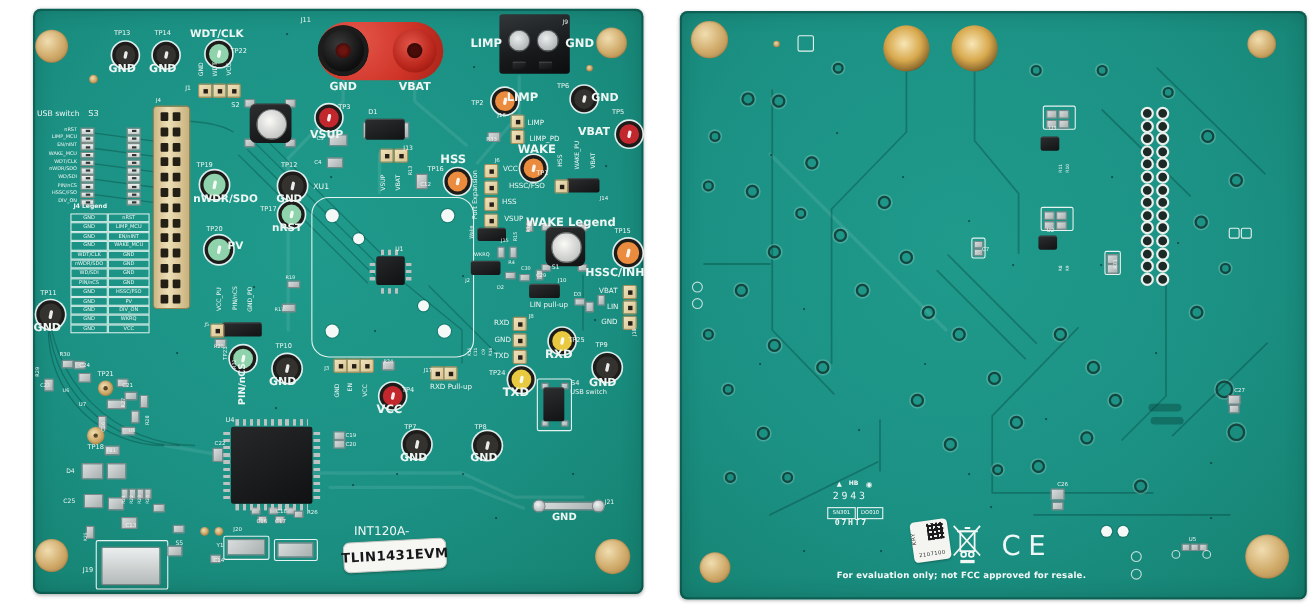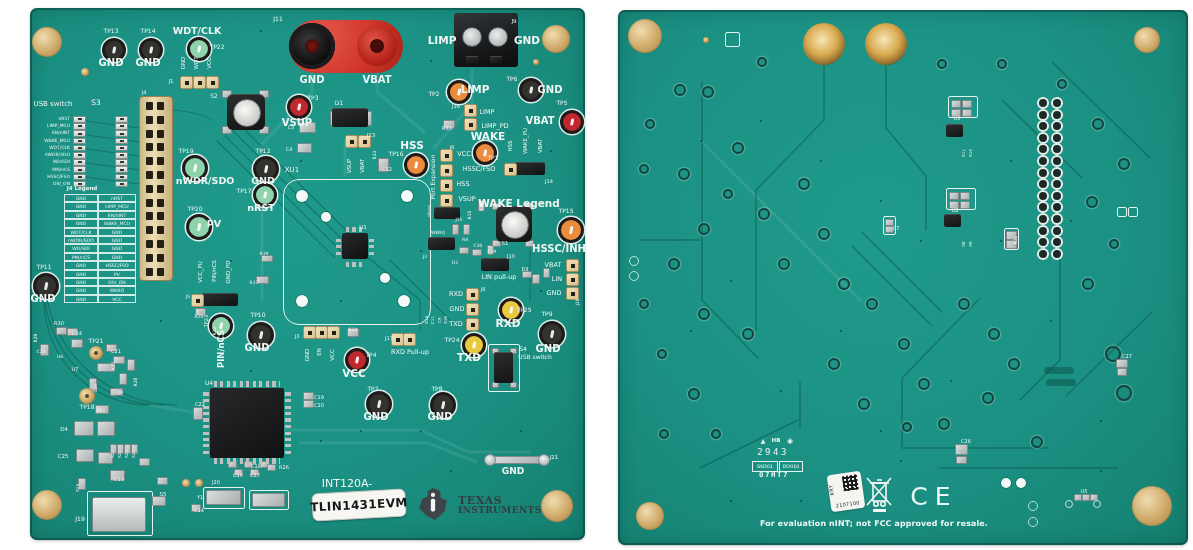--- a/index.html
+++ b/index.html
@@ -139,29 +139,20 @@
   <div class="outline-xu1" style="left:283px;top:179px;width:146px;height:144px;"></div>
   <div class="chip" style="left:210px;top:388px;width:74px;height:70px;"></div>
   <div class="chip" style="left:342px;top:233px;width:26px;height:26px;"></div>
   <div class="j4conn" style="left:139px;top:96px;width:32px;height:183px;"></div>
 
   <div class="usb" style="left:92px;top:497px;width:52px;height:33px;"></div>
 
   <div class="tlin" style="left:312px;top:491px;width:92px;height:26px;">
     <span>TLIN1431EVM</span>
   </div>
-  <div class="tilogo" style="left:418px;top:488px;width:120px;height:32px;">
-    <svg width="30" height="32" viewBox="0 0 26 30">
-      <path d="M13,0 L20,3 L20,9 L26,12 L24,22 L15,30 L7,26 L0,19 L3,10 L8,8 L8,3 Z" fill="#3e4548"></path>
-      <circle cx="13" cy="6.5" r="2" fill="#f2f5f4"></circle>
-      <rect x="11" y="10" width="4" height="12" rx="1.5" fill="#f2f5f4"></rect>
-    </svg>
-    <span class="t1">TEXAS</span>
-    <span class="t2">INSTRUMENTS</span>
-  </div>
 
   <div class="legend" id="legend" style="left:64px;top:194px;">
       <div class="row">
         <div class="cell" style="width: 34px; height: 8.4px; line-height: 8px;">GND</div>
         <div class="cell" style="width: 38px; height: 8.4px; line-height: 8px;">nRST</div>
       </div>
       <div class="row">
         <div class="cell" style="width: 34px; height: 8.4px; line-height: 8px;">GND</div>
         <div class="cell" style="width: 38px; height: 8.4px; line-height: 8px;">LIMP_MCU</div>
       </div>
@@ -239,21 +230,21 @@
       <circle cx="19" cy="30" r="2.2"></circle>
       <line x1="3" y1="4" x2="27" y2="31"></line>
       <line x1="27" y1="4" x2="3" y2="31"></line>
     </g>
     <rect x="9" y="35" width="13" height="3" fill="#f2f7f5"></rect>
   </svg>
   <div class="cemark" style="left:934px;top:496px;">
     <span>CE</span>
   </div>
   <div class="discl" style="left:874px;top:523px;">
-    <span>For evaluation nINT; not FCC approved for resale.</span>
+    <span>For evaluation only; not FCC approved for resale.</span>
   </div>
 
 <div class="lbl" style="font-size: 6px; left: 278px; top: 19px; transform: translate(-50%, -50%);">J11</div>
     <div class="lbl" style="font-size: 10px; font-weight: 700; left: 312px; top: 80px; transform: translate(-50%, -50%);">GND</div>
     <div class="lbl" style="font-size: 10px; font-weight: 700; left: 377px; top: 80px; transform: translate(-50%, -50%);">VBAT</div>
     <div class="lbl" style="font-size: 10.5px; font-weight: 700; left: 442px; top: 40px; transform: translate(-50%, -50%);">LIMP</div>
     <div class="lbl" style="font-size: 10.5px; font-weight: 700; left: 527px; top: 40px; transform: translate(-50%, -50%);">GND</div>
     <div class="lbl" style="font-size: 5.5px; left: 514px; top: 22px; transform: translate(-50%, -50%);">J9</div>
     <div class="lbl" style="font-size: 6px; left: 111px; top: 31px; transform: translate(-50%, -50%);">TP13</div>
     <div class="lbl" style="font-size: 10px; font-weight: 700; left: 111px; top: 63px; transform: translate(-50%, -50%);">GND</div>
@@ -360,21 +351,21 @@
     <div class="lbl" style="font-size: 6.5px; left: 410px; top: 352px; transform: translate(-50%, -50%);">RXD Pull-up</div>
     <div class="lbl" style="font-size: 6px; left: 373px; top: 389px; transform: translate(-50%, -50%);">TP7</div>
     <div class="lbl" style="font-size: 10px; font-weight: 700; left: 376px; top: 417px; transform: translate(-50%, -50%);">GND</div>
     <div class="lbl" style="font-size: 6px; left: 437px; top: 389px; transform: translate(-50%, -50%);">TP8</div>
     <div class="lbl" style="font-size: 10px; font-weight: 700; left: 440px; top: 417px; transform: translate(-50%, -50%);">GND</div>
     <div class="lbl" style="font-size: 6px; left: 209px; top: 383px; transform: translate(-50%, -50%);">U4</div>
     <div class="lbl" style="font-size: 5px; left: 200px; top: 404px; transform: translate(-50%, -50%);">C22</div>
     <div class="lbl" style="font-size: 5px; left: 319px; top: 397px; transform: translate(-50%, -50%);">C19</div>
     <div class="lbl" style="font-size: 5px; left: 319px; top: 405px; transform: translate(-50%, -50%);">C20</div>
     <div class="lbl" style="font-size: 7px; left: 53px; top: 104px; transform: translate(-50%, -50%);">USB switch</div>
-    <div class="lbl" style="font-size: 7.5px; left: 96px; top: 103px; transform: translate(-50%, -50%);">S3</div>
+    <div class="lbl" style="font-size: 7.5px; left: 85px; top: 103px; transform: translate(-50%, -50%);">S3</div>
     <div class="lbl" style="font-size: 5px; left: 144px; top: 92px; transform: translate(-50%, -50%);">J4</div>
     <div class="lbl" style="font-size: 6px; left: 186px; top: 151px; transform: translate(-50%, -50%);">TP19</div>
     <div class="lbl" style="font-size: 9.5px; font-weight: 700; left: 205px; top: 181px; transform: translate(-50%, -50%);">nWDR/SDO</div>
     <div class="lbl" style="font-size: 6px; left: 263px; top: 151px; transform: translate(-50%, -50%);">TP12</div>
     <div class="lbl" style="font-size: 9.5px; font-weight: 700; left: 263px; top: 181px; transform: translate(-50%, -50%);">GND</div>
     <div class="lbl" style="font-size: 6px; left: 244px; top: 191px; transform: translate(-50%, -50%);">TP17</div>
     <div class="lbl" style="font-size: 9.5px; font-weight: 700; left: 261px; top: 208px; transform: translate(-50%, -50%);">nRST</div>
     <div class="lbl" style="font-size: 6px; left: 195px; top: 209px; transform: translate(-50%, -50%);">TP20</div>
     <div class="lbl" style="font-size: 9.5px; font-weight: 700; left: 214px; top: 224px; transform: translate(-50%, -50%);">PV</div>
     <div class="lbl" style="font-size: 6px; left: 44px; top: 267px; transform: translate(-50%, -50%);">TP11</div>

